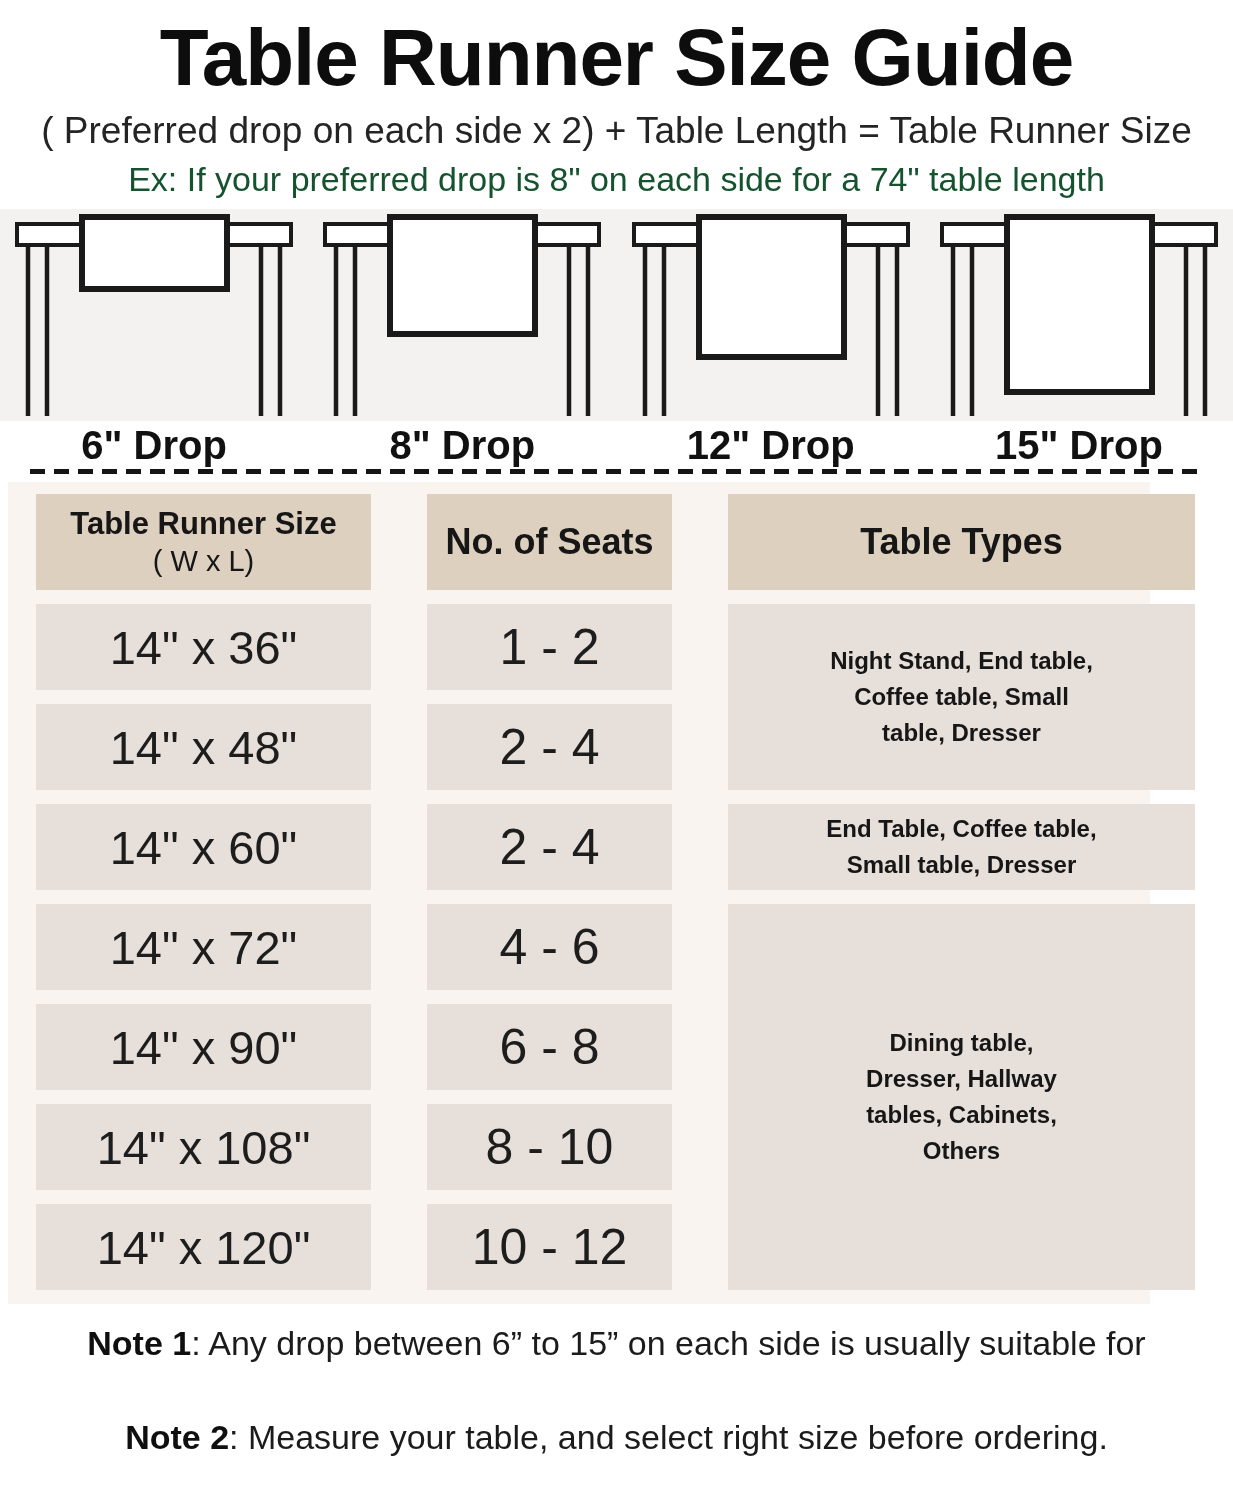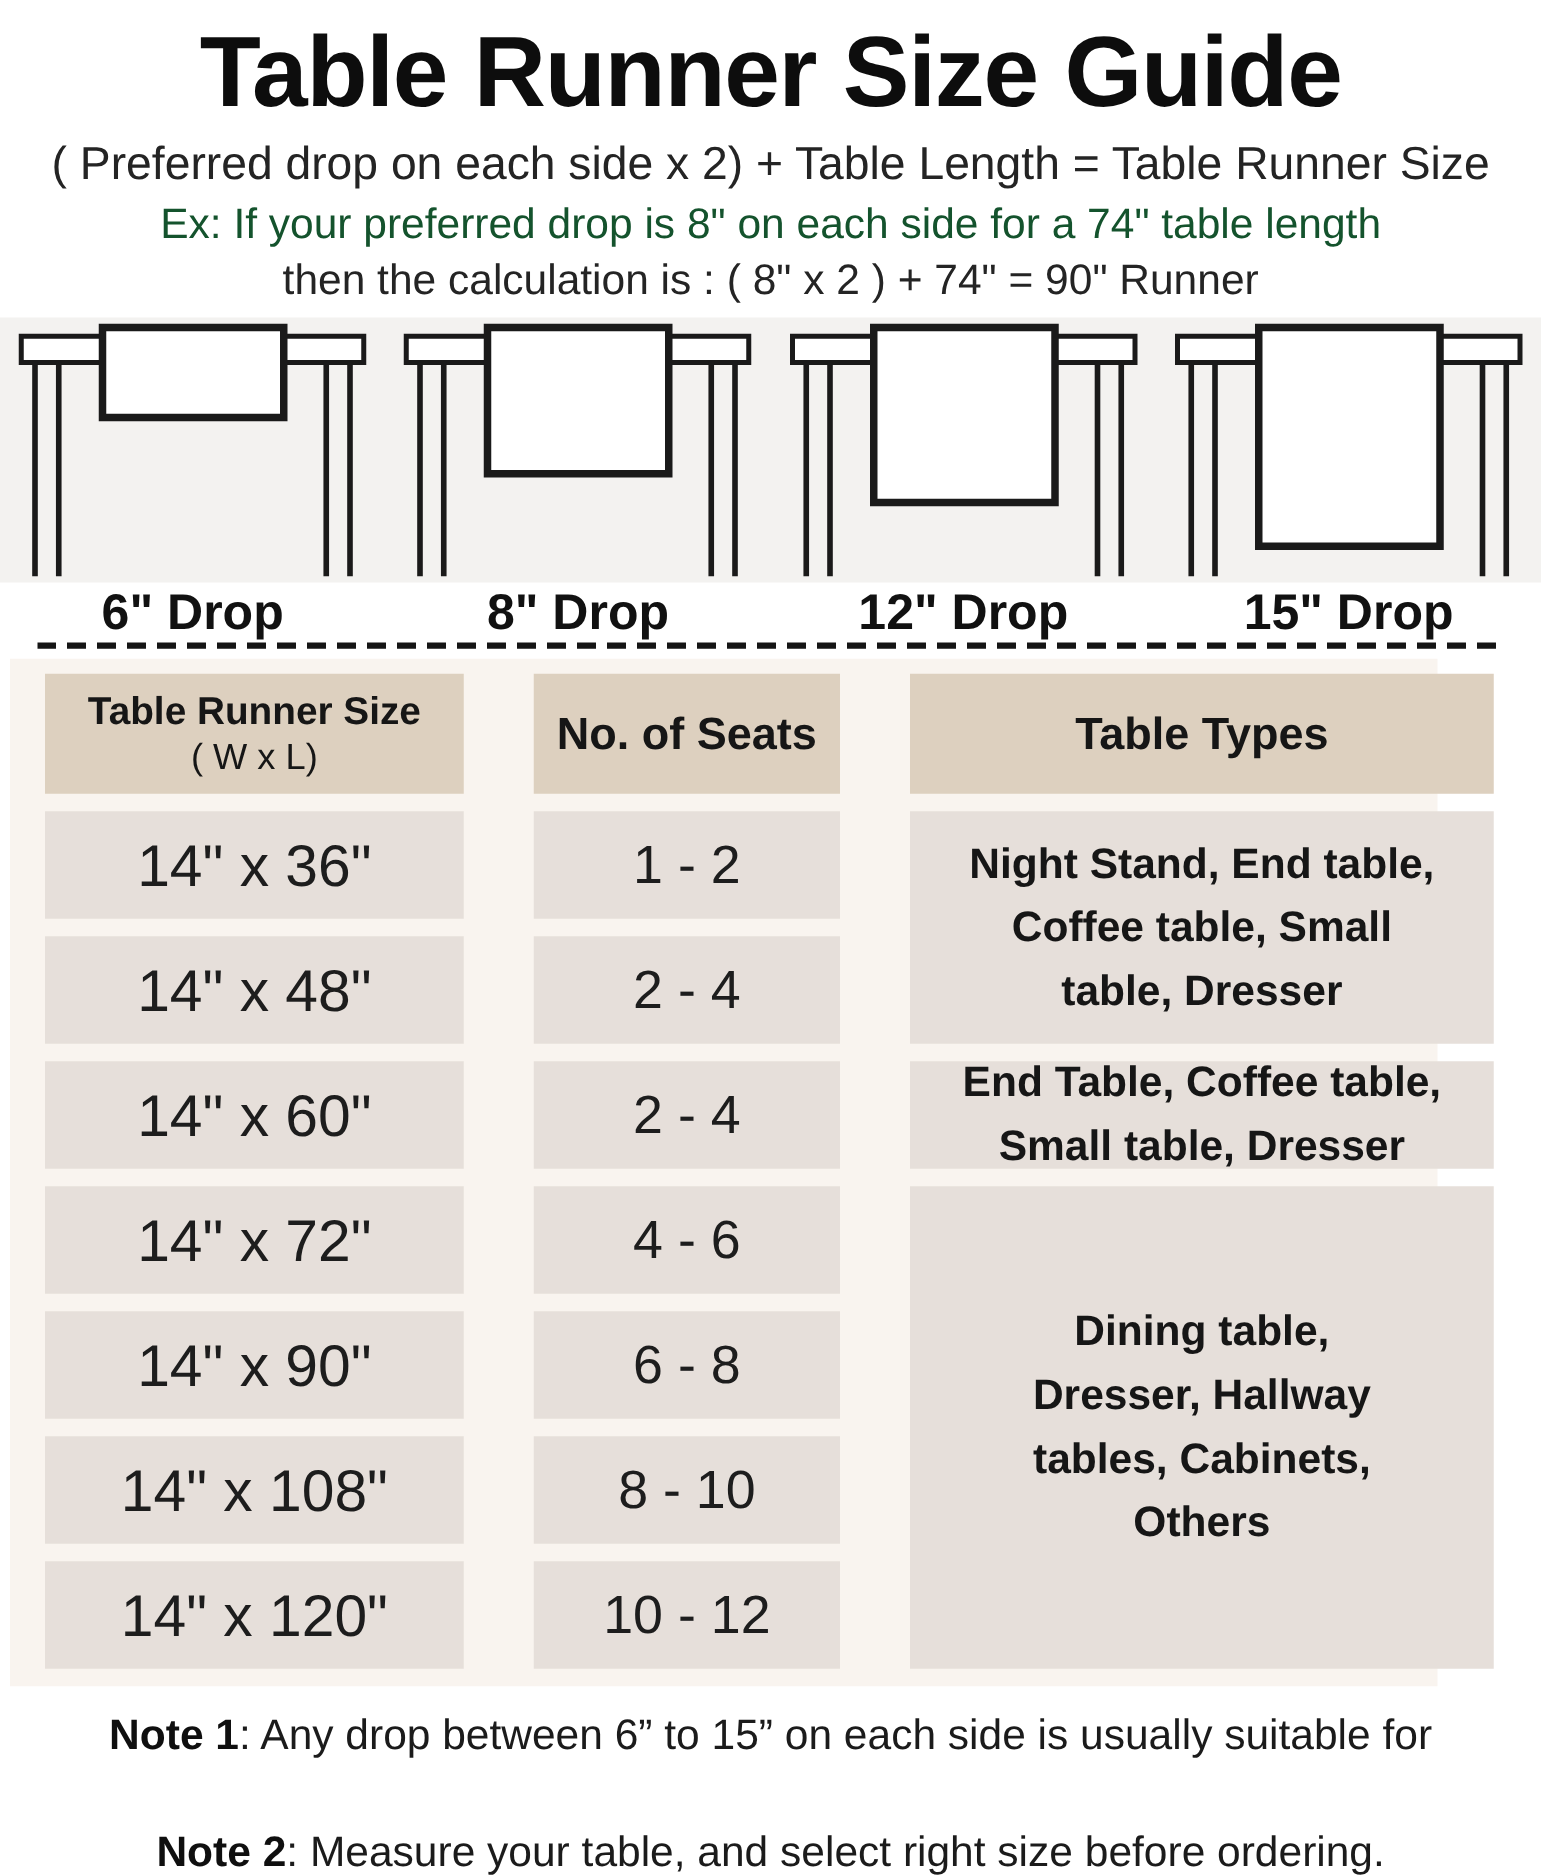--- a/index.html
+++ b/index.html
@@ -52,43 +52,42 @@
   .cell {
     display:flex; flex-direction:column; align-items:center; justify-content:center;
     text-align:center;
   }
   .hcell { background:#ddd0bf; }
   .dcell2 { background:#e6dfda; }
   .h-size-title { font-size:31px; font-weight:bold; line-height:1.25; }
   .h-size-sub   { font-size:29px; font-weight:400; line-height:1.2; }
   .h-seats, .h-types { font-size:36px; font-weight:bold; }
   .v-size  { font-size:47px; font-weight:400; color:#1d1d1d; }
-  .v-seats { font-size:43px; font-weight:400; color:#1d1d1d; }
-  .v-types { font-size:34px; font-weight:bold; line-height:1.5; white-space:pre-line; }
+  .v-seats { font-size:50px; font-weight:400; color:#1d1d1d; }
+  .v-types { font-size:24px; font-weight:bold; line-height:1.5; white-space:pre-line; }
   .c3h  { grid-column:3; grid-row:1; }
   .c3g1 { grid-column:3; grid-row:2 / span 2; }
   .c3g2 { grid-column:3; grid-row:4; }
   .c3g3 { grid-column:3; grid-row:5 / span 4; }
 
   
   .notes {
     margin-top:16px; text-align:center;
     font-size:34px; line-height:1.38; color:#1b1b1b;
   }
   .notes b { font-weight:bold; color:#0f0f0f;margin-top:32px; }
 </style>
 </head>
 <body>
 
 <div class="page">
 
   <div class="title">Table Runner Size Guide</div>
   <div class="formula">( Preferred drop on each side x 2) + Table Length = Table Runner Size</div>
   <div class="example-1">Ex: If your preferred drop is 8" on each side for a 74" table length</div>
-  <div class="example-2">then the calculation is : ( 8" x 2 ) + 74" = 90" Runner</div>
 
   <div class="diagram-band">
     <div class="dcell">
       <svg viewBox="0 0 280 212" width="280" height="212">
         <rect class="top" x="3" y="15" width="274" height="21"></rect>
         <line x1="14" y1="36" x2="14" y2="207"></line>
         <line x1="33" y1="36" x2="33" y2="207"></line>
         <line x1="247" y1="36" x2="247" y2="207"></line>
         <line x1="266" y1="36" x2="266" y2="207"></line>
         <rect class="runner" x="68" y="8" width="145" height="72"></rect>

